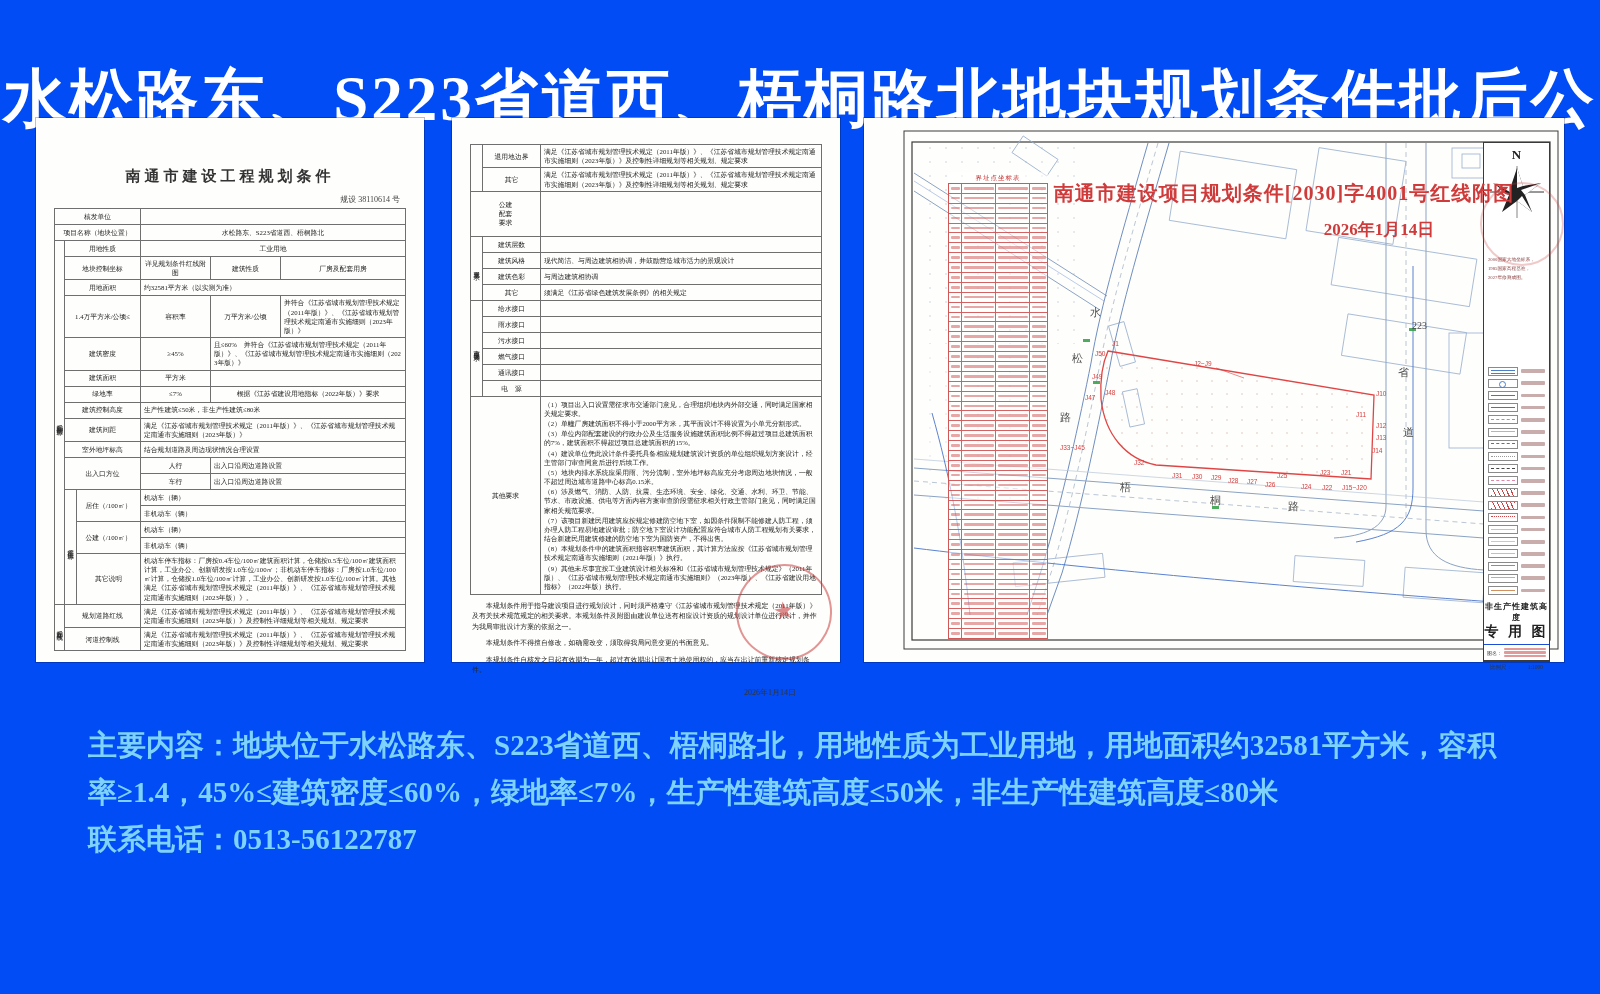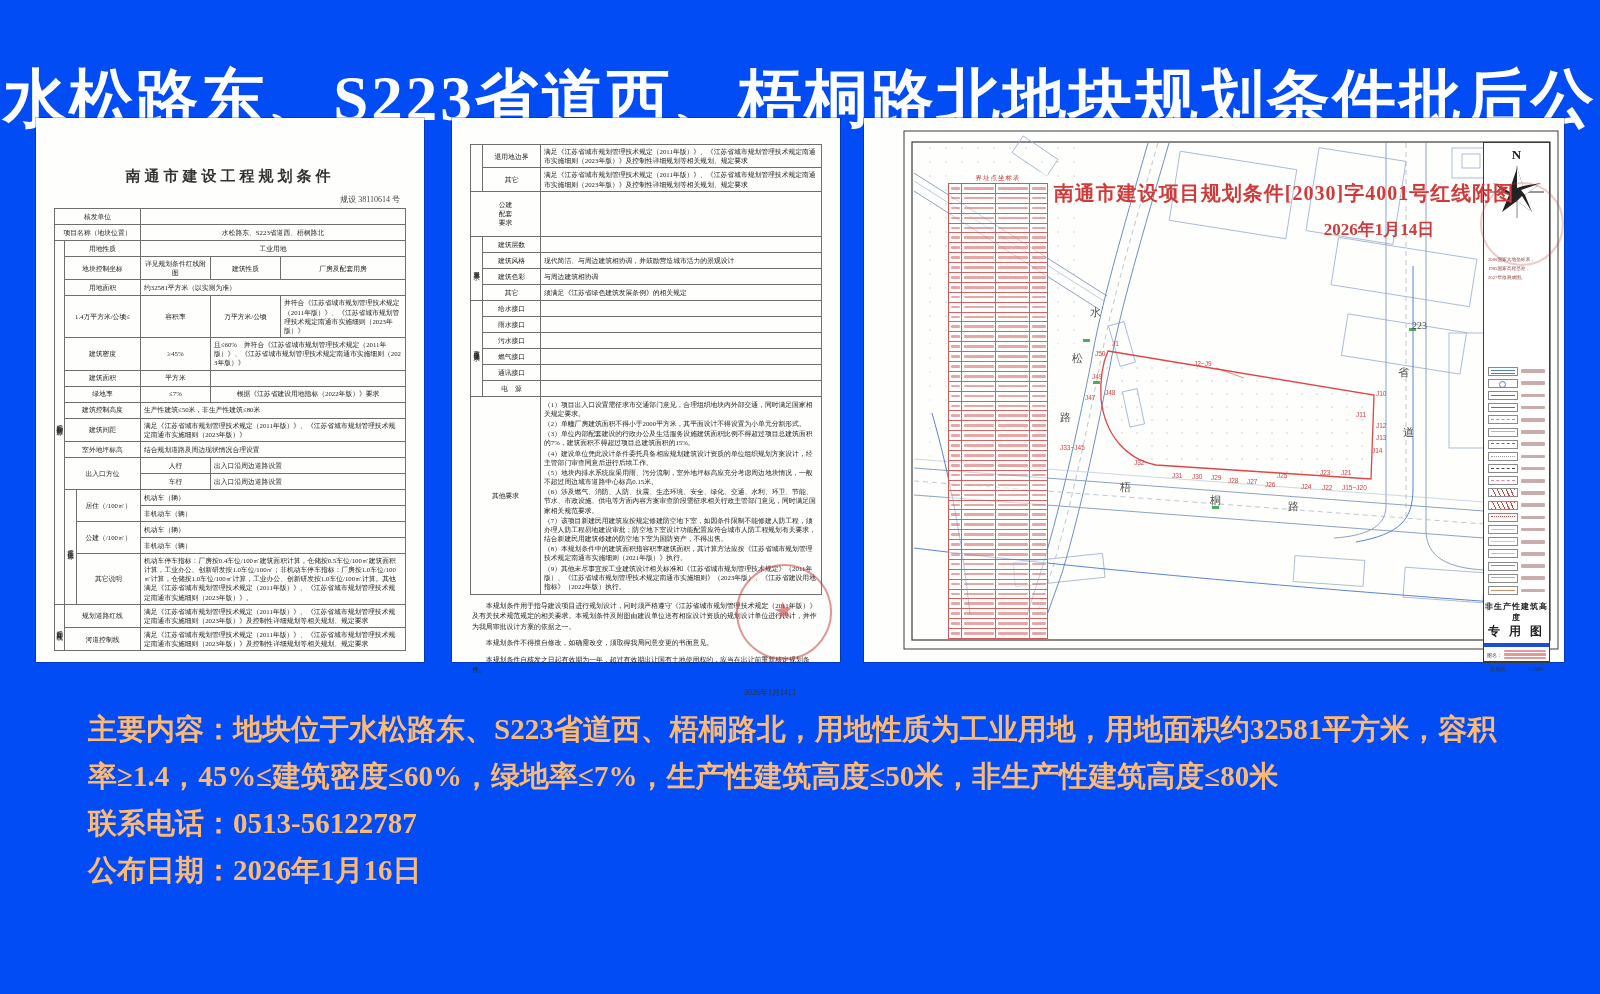--- a/index.html
+++ b/index.html
@@ -67,28 +67,28 @@
   .sw{position:relative;width:30px;height:9px;border:1px solid #8a8a8a;background:#fff;flex:0 0 auto;box-sizing:border-box;}
   .sw::after{content:"";position:absolute;left:2px;right:2px;top:2.6px;border-top:1.6px solid var(--c);}
   .sw-dashed::after{border-top-style:dashed;}
   .sw-dashdot::after{border-top-style:dotted;}
   .sw-hatch::after{top:0;bottom:0;border-top:0;background:repeating-linear-gradient(65deg,var(--c) 0 1px,transparent 1px 4px);}
   .sw-circle::after{top:1px;left:10px;width:5px;height:5px;border:1px solid var(--c);border-radius:50%;right:auto;}
   .sw-plan::after{border-top:1px solid var(--c);box-shadow:0 3px 0 var(--c);}
   .lgl{flex:1;height:3.6px;margin-left:3px;background:rgba(120,50,50,.4);border-radius:1px;}
   .tblock{top:479px;height:65px;border-top:0;text-align:center;}
   .tb1{font-size:8px;font-weight:700;color:#222;margin-top:4px;letter-spacing:1px;}
-  .tb2{font-size:12px;font-weight:700;color:#222;letter-spacing:3px;border-bottom:4px solid #1d4ed8;padding-bottom:3px;}
+  .tb2{font-size:14px;font-weight:700;color:#222;letter-spacing:3px;border-bottom:1px solid #1d4ed8;padding-bottom:3px;}
   .tbname{display:flex;align-items:center;font-size:5px;color:#333;padding:2px 3px;border-bottom:1px solid #3a3a3a;height:16px;box-sizing:border-box;}
   .tbname .rl{flex:1;margin-left:2px;}
   .tbname .rl i{display:block;height:2.4px;background:rgba(200,70,70,.55);margin:1.4px 0;border-radius:1px;}
   .tbscale{font-size:5.5px;color:#333;padding-top:2px;display:flex;justify-content:space-between;padding:3px 6px 0;}
 
   
-  .summary{position:absolute;left:88px;top:706px;width:1430px;color:#fdba74;font-weight:700;
+  .summary{position:absolute;left:88px;top:722px;width:1430px;color:#7dd3fc;font-weight:700;
     font-size:29px;line-height:47px;}
   .summary p{margin:0;}
 </style>
 </head>
 <body style="background: rgb(1, 76, 245);">
 
 <div class="poster-title">水松路东、S223省道西、梧桐路北地块规划条件批后公布</div>
 
 <div id="doc1" class="panel doc">
   <div class="doc1-title">南通市建设工程规划条件</div>
@@ -1167,14 +1167,13 @@
     <div class="tbscale">
       <span>比例尺：</span>
       <span>1:1000</span>
     </div>
   </div>
 </div>
 
 <div class="summary">
   <p>主要内容：地块位于水松路东、S223省道西、梧桐路北，用地性质为工业用地，用地面积约32581平方米，容积率≥1.4，45%≤建筑密度≤60%，绿地率≤7%，生产性建筑高度≤50米，非生产性建筑高度≤80米</p>
   <p>联系电话：0513-56122787</p>
-  <p>公布日期：2026年1月16日</p>
 </div>
 
 </body></html>

